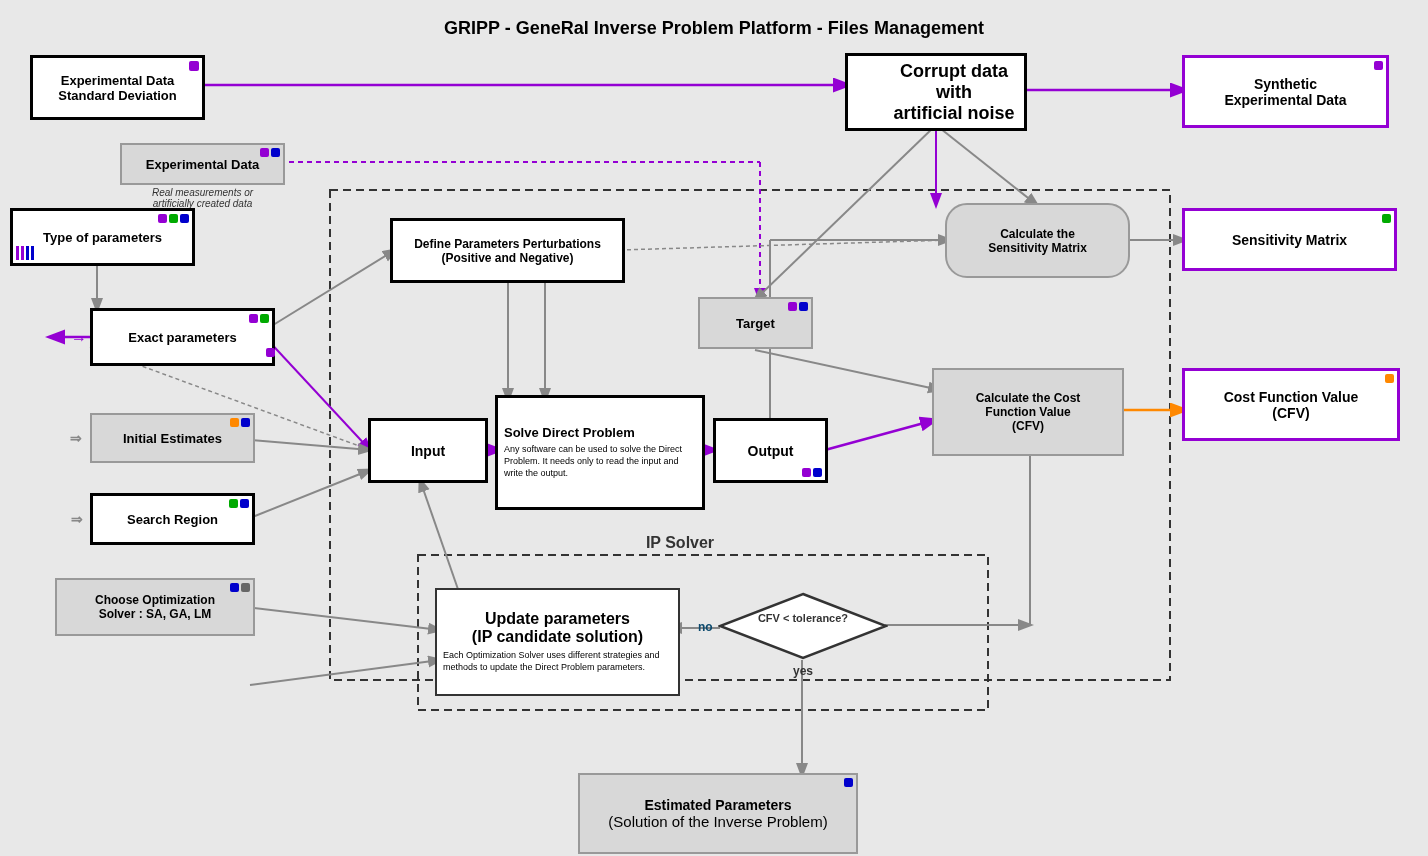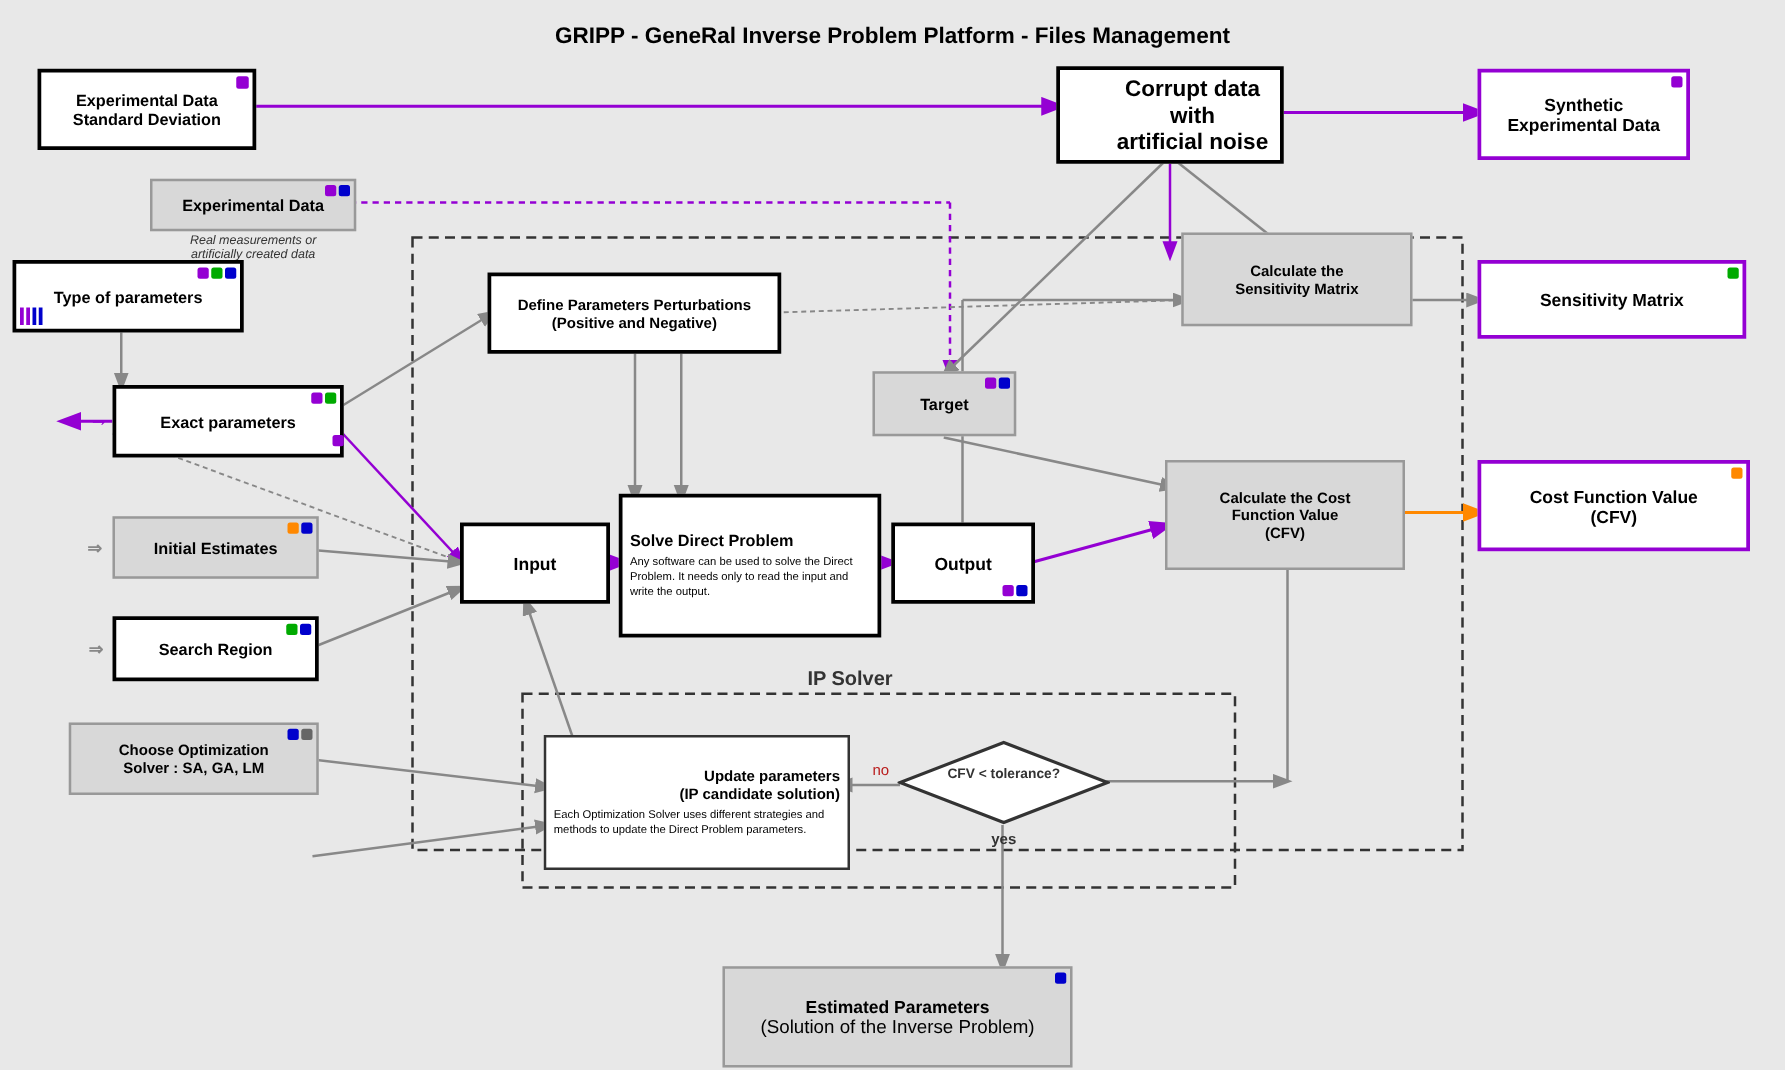--- a/index.html
+++ b/index.html
@@ -260,43 +260,43 @@
       <span style="width:9px;height:9px;background:#9400D3;border-radius:2px;"></span>
       <span style="width:9px;height:9px;background:#0000cc;border-radius:2px;"></span>
     </span>
   </div>
 
   <div class="box box-thick" style="left:845px;top:53px;width:182px;height:78px;font-size:18px;padding-left:40px;">
     <span style="white-space:pre-line;">Corrupt data with
 artificial noise</span>
   </div>
 
-  <div class="box box-gray" style="left:945px;top:186px;width:185px;height:75px;font-size:12px;font-weight:bold;">
+  <div class="box box-gray" style="left:945px;top:203px;width:185px;height:75px;font-size:12px;font-weight:bold;border-radius:22px;">
     <span style="white-space:pre-line;">Calculate the
 Sensitivity Matrix</span>
   </div>
 
   <div class="box box-gray" style="left:932px;top:368px;width:192px;height:88px;font-size:12px;font-weight:bold;">
     <span style="white-space:pre-line;">Calculate the Cost
 Function Value
 (CFV)</span>
   </div>
 
   <div class="box" style="left:435px;top:588px;width:245px;height:108px;font-size:12px;flex-direction:column;align-items:flex-start;padding:6px;border:2px solid #333;">
-    <div style="font-size:12px;font-weight:bold;text-align:right;width:100%;margin-bottom:4px;">Update parameters<br>(IP candidate solution)</div>
+    <div style="font-size:16px;font-weight:bold;text-align:center;width:100%;margin-bottom:4px;">Update parameters<br>(IP candidate solution)</div>
     <div style="font-size:9px;font-weight:normal;text-align:left;line-height:1.3;">Each Optimization Solver uses different strategies and methods to update the Direct Problem parameters.</div>
   </div>
 
   <div style="position:absolute;left:718px;top:592px;width:170px;height:68px;">
     <svg width="170" height="68">
       <polygon points="85,2 168,34 85,66 2,34" fill="white" stroke="#333" stroke-width="2.5"></polygon>
       <text x="85" y="30" text-anchor="middle" font-size="11" font-weight="bold" font-family="Arial" fill="#333">CFV &lt; tolerance?</text>
     </svg>
     
-    <div style="position:absolute;top:17px;left:-20px;font-size:12px;font-weight:normal;color:#b91c1c;">no</div>
+    <div style="position:absolute;top:28px;left:-20px;font-size:12px;font-weight:bold;color:#0c4a6e;">no</div>
     
     <div style="position:absolute;bottom:-18px;left:75px;font-size:12px;font-weight:bold;color:#333;">yes</div>
   </div>
 
   <div class="box box-gray" style="left:578px;top:773px;width:280px;height:81px;font-size:13px;font-weight:bold;">
     <div style="text-align:center;">
       <div style="font-size:14px;font-weight:bold;">Estimated Parameters</div>
       <div style="font-size:15px;font-weight:normal;">(Solution of the Inverse Problem)</div>
     </div>
     <span style="position:absolute;top:3px;right:3px;display:flex;gap:2px;">
@@ -304,21 +304,21 @@
     </span>
   </div>
 
   <div class="box box-purple-border" style="left:1182px;top:208px;width:215px;height:63px;font-size:14px;">
     <span>Sensitivity Matrix</span>
     <span style="position:absolute;top:3px;right:3px;display:flex;gap:2px;">
       <span style="width:9px;height:9px;background:#00aa00;border-radius:2px;"></span>
     </span>
   </div>
 
-  <div class="box box-purple-border" style="left:1182px;top:55px;width:170px;height:73px;font-size:14px;">
+  <div class="box box-purple-border" style="left:1182px;top:55px;width:207px;height:73px;font-size:14px;">
     <span style="white-space:pre-line;">Synthetic
 Experimental Data</span>
     <span style="position:absolute;top:3px;right:3px;display:flex;gap:2px;">
       <span style="width:9px;height:9px;background:#9400D3;border-radius:2px;"></span>
     </span>
   </div>
 
   <div class="box box-purple-border" style="left:1182px;top:368px;width:218px;height:73px;font-size:14px;">
     <span style="white-space:pre-line;">Cost Function Value
 (CFV)</span>

